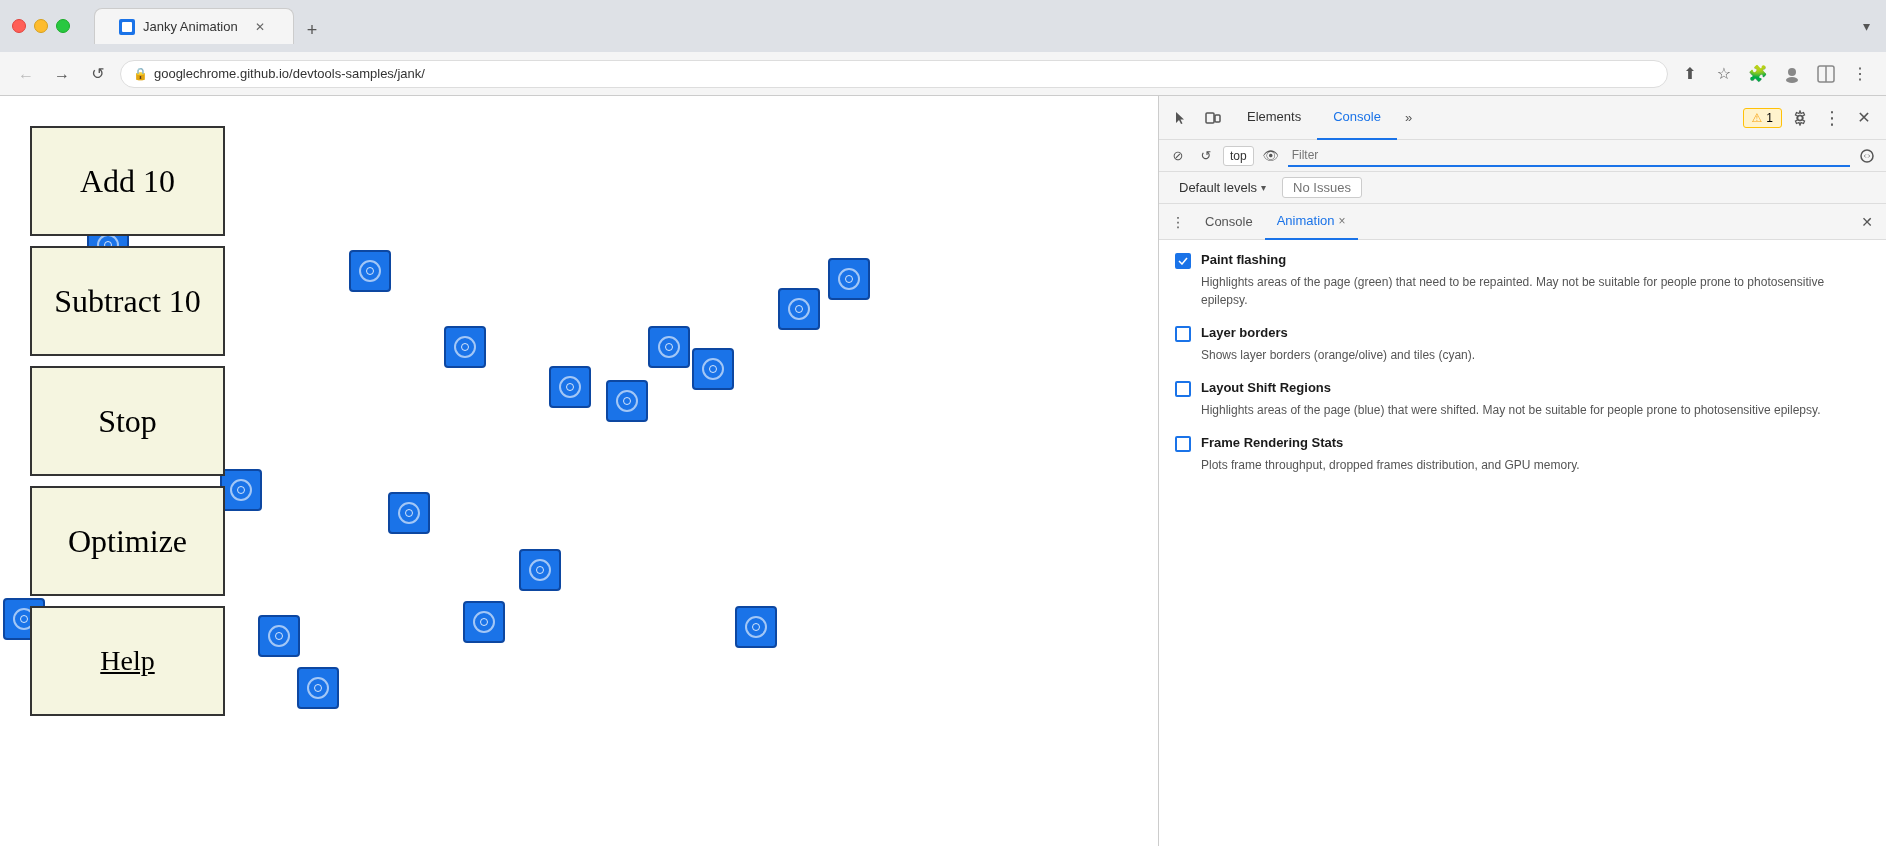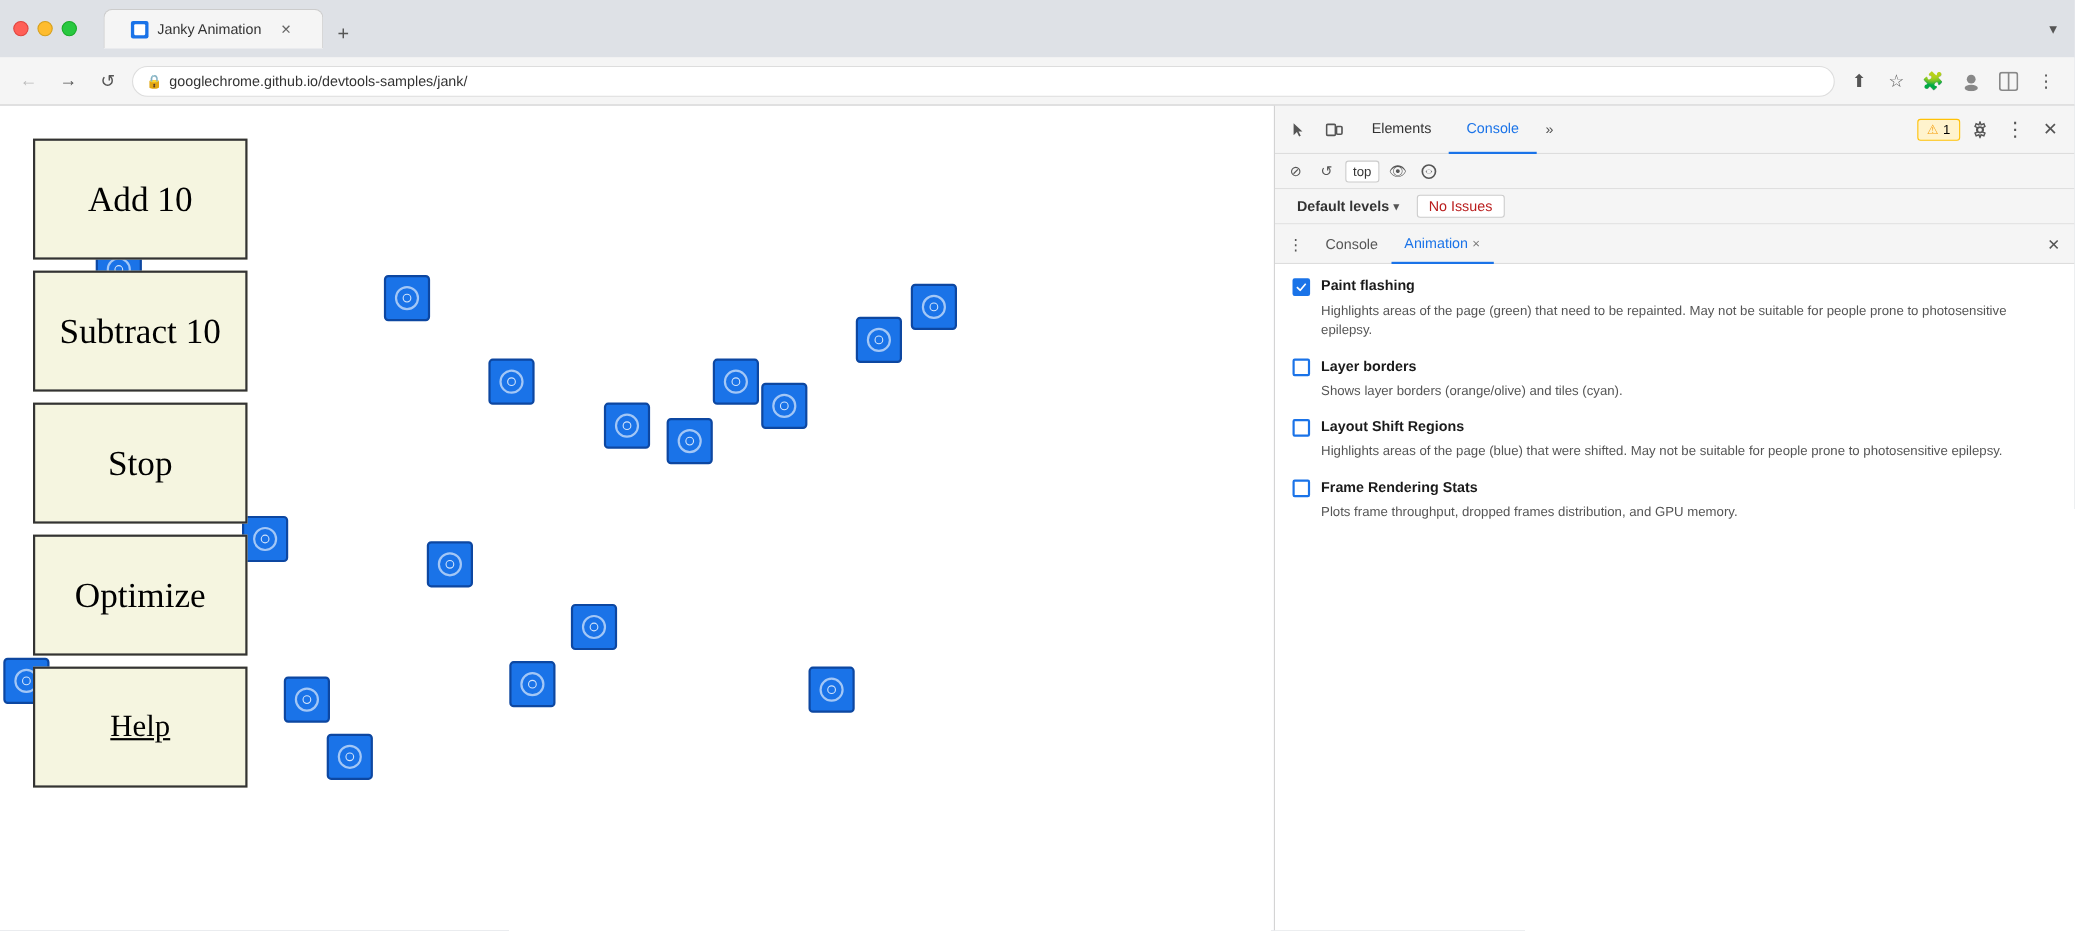--- a/index.html
+++ b/index.html
@@ -70,23 +70,23 @@
 
     
     .console-toolbar { height: 32px; background: #f5f5f5; display: flex; align-items: center; padding: 0 8px; gap: 6px; border-bottom: 1px solid #ddd; }
     .console-icon { width: 22px; height: 22px; display: flex; align-items: center; justify-content: center; cursor: pointer; color: #555; font-size: 13px; border-radius: 3px; }
     .top-context { font-size: 12px; color: #333; padding: 2px 6px; border: 1px solid #ccc; border-radius: 3px; background: white; cursor: pointer; }
     .filter-input { flex: 1; height: 22px; border: none; border-bottom: 2px solid #1a73e8; background: transparent; font-size: 12px; padding: 0 4px; outline: none; color: #1a73e8; }
     .eye-icon { width: 22px; height: 22px; display: flex; align-items: center; justify-content: center; color: #555; cursor: pointer; }
 
     
     .console-levels { height: 32px; background: #f5f5f5; display: flex; align-items: center; padding: 0 12px; gap: 8px; border-bottom: 1px solid #ddd; }
-    .default-levels-btn { display: flex; align-items: center; gap: 4px; font-size: 13px; color: #333; cursor: pointer; padding: 2px 8px; font-weight: bold; }
+    .default-levels-btn { display: flex; align-items: center; gap: 4px; font-size: 13px; color: #333; cursor: pointer; padding: 2px 8px; }
     .dropdown-arrow { font-size: 10px; color: #555; }
-    .no-issues-btn { font-size: 13px; color: #b91c1c; border: 1px solid #ccc; border-radius: 3px; padding: 2px 10px; background: white; cursor: pointer; }
+    .no-issues-btn { font-size: 13px; color: #737373; border: 1px solid #ccc; border-radius: 3px; padding: 2px 10px; background: white; cursor: pointer; }
 
     
     .rendering-tabs-row { height: 36px; background: #f5f5f5; display: flex; align-items: center; padding: 0 8px; gap: 0; border-bottom: 1px solid #ddd; }
     .three-dots-btn { width: 22px; height: 22px; display: flex; align-items: center; justify-content: center; color: #555; cursor: pointer; font-size: 14px; margin-right: 4px; }
     .rendering-tab { padding: 0 12px; height: 36px; display: flex; align-items: center; font-size: 13px; color: #555; cursor: pointer; }
     .rendering-tab.active { color: #1a73e8; border-bottom: 2px solid #1a73e8; }
     .rendering-tab-close { font-size: 12px; color: #777; margin-left: 4px; cursor: pointer; }
     .rendering-close-btn { width: 22px; height: 22px; display: flex; align-items: center; justify-content: center; cursor: pointer; color: #555; font-size: 14px; margin-left: auto; }
 
     
@@ -304,20 +304,21 @@
         </div>
         <div class="devtools-more-dots">⋮</div>
         <div class="devtools-close">✕</div>
       </div>
 
       <div class="console-toolbar">
         <div class="console-icon">⊘</div>
         <div class="console-icon">↺</div>
         <div class="top-context">top</div>
         <div class="console-icon">👁</div>
+        <input class="filter-input" type="text" placeholder="Filter" style="">
         <div class="eye-icon">
           <svg width="16" height="16" viewBox="0 0 16 16">
               <circle cx="8" cy="8" r="6" fill="none" stroke="#555" stroke-width="1.5"></circle>
               <path d="M5 8 Q8 4 11 8 Q8 12 5 8" fill="#555"></path>
               <circle cx="8" cy="8" r="2" fill="#f5f5f5"></circle>
             </svg>
         </div>
       </div>
 
       <div class="console-levels">

